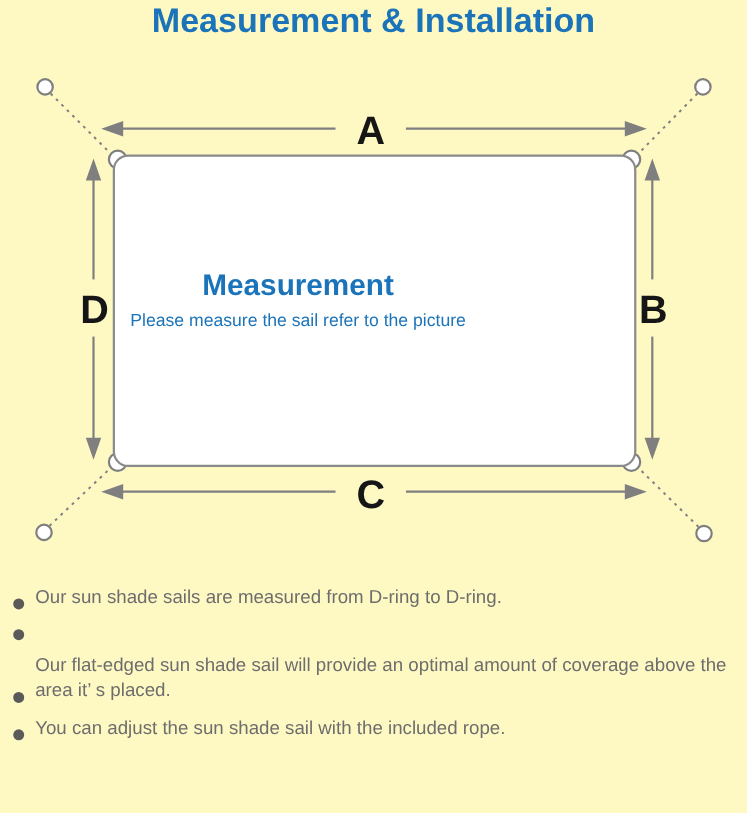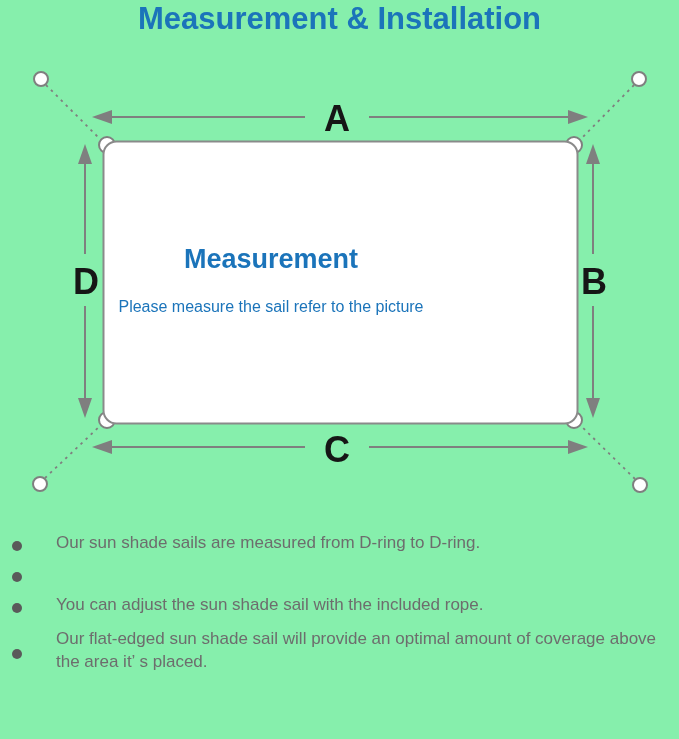--- a/index.html
+++ b/index.html
@@ -1,20 +1,20 @@
 <!DOCTYPE html>
 <html><head>
 <meta charset="utf-8">
 <style>
   html, body { margin: 0; padding: 0; background: #ffffff; }
   .page {
     position: relative;
     width: 679px;
     height: 739px;
-    background: #86efac;
+    background: #fef9c3;
     font-family: "Liberation Sans", sans-serif;
     overflow: hidden;
   }
   .title {
     position: absolute;
     top: 1px; left: 0; right: 0;
     text-align: center;
     font-size: 31px;
     font-weight: 700;
     color: #1b74ba;
@@ -31,41 +31,40 @@
     width: 542px;
     text-align: center;
     color: #1b74ba;
   }
   .center-text .heading {
     font-size: 27px;
     font-weight: 700;
     line-height: 1.15;
   }
   .center-text .subtext {
-    margin-top: 22px;
+    margin-top: 7px;
     font-size: 16px;
     line-height: 1.2;
   }
   .notes {
     position: absolute;
     top: 531px;
     left: 10px;
     width: 660px;
     list-style: none;
     margin: 0;
     padding: 0;
   }
   .notes li {
     display: flex;
-    align-items: center;
+    align-items: flex-end;
     margin-bottom: 11px;
     color: #6d6d6d;
     font-size: 17px;
     line-height: 23px;
-    gap: 24px;
   }
   .bullet-dot {
     flex: 0 0 auto;
     width: 10px;
     height: 10px;
     border-radius: 50%;
     background: #5a5a5a;
     margin: 7px 10px 0 2px;
   }
 </style>
@@ -153,21 +152,21 @@
   <ul class="notes">
     <li>
       <span class="bullet-dot"></span>
       <span>Our sun shade sails are measured from D-ring to D-ring.</span>
     </li>
     <li>
       <span class="bullet-dot"></span>
     </li>
     <li>
       <span class="bullet-dot"></span>
-      <span>You can adjust the sun shade sail with the included rope.</span>
+      <span>Our flat-edged sun shade sail will provide an optimal amount of coverage above the area it’ s placed.</span>
     </li>
     <li>
       <span class="bullet-dot"></span>
-      <span>Our flat-edged sun shade sail will provide an optimal amount of coverage above the area it’ s placed.</span>
+      <span>You can adjust the sun shade sail with the included rope.</span>
     </li>
   </ul>
 
 </div>
 
 </body></html>

